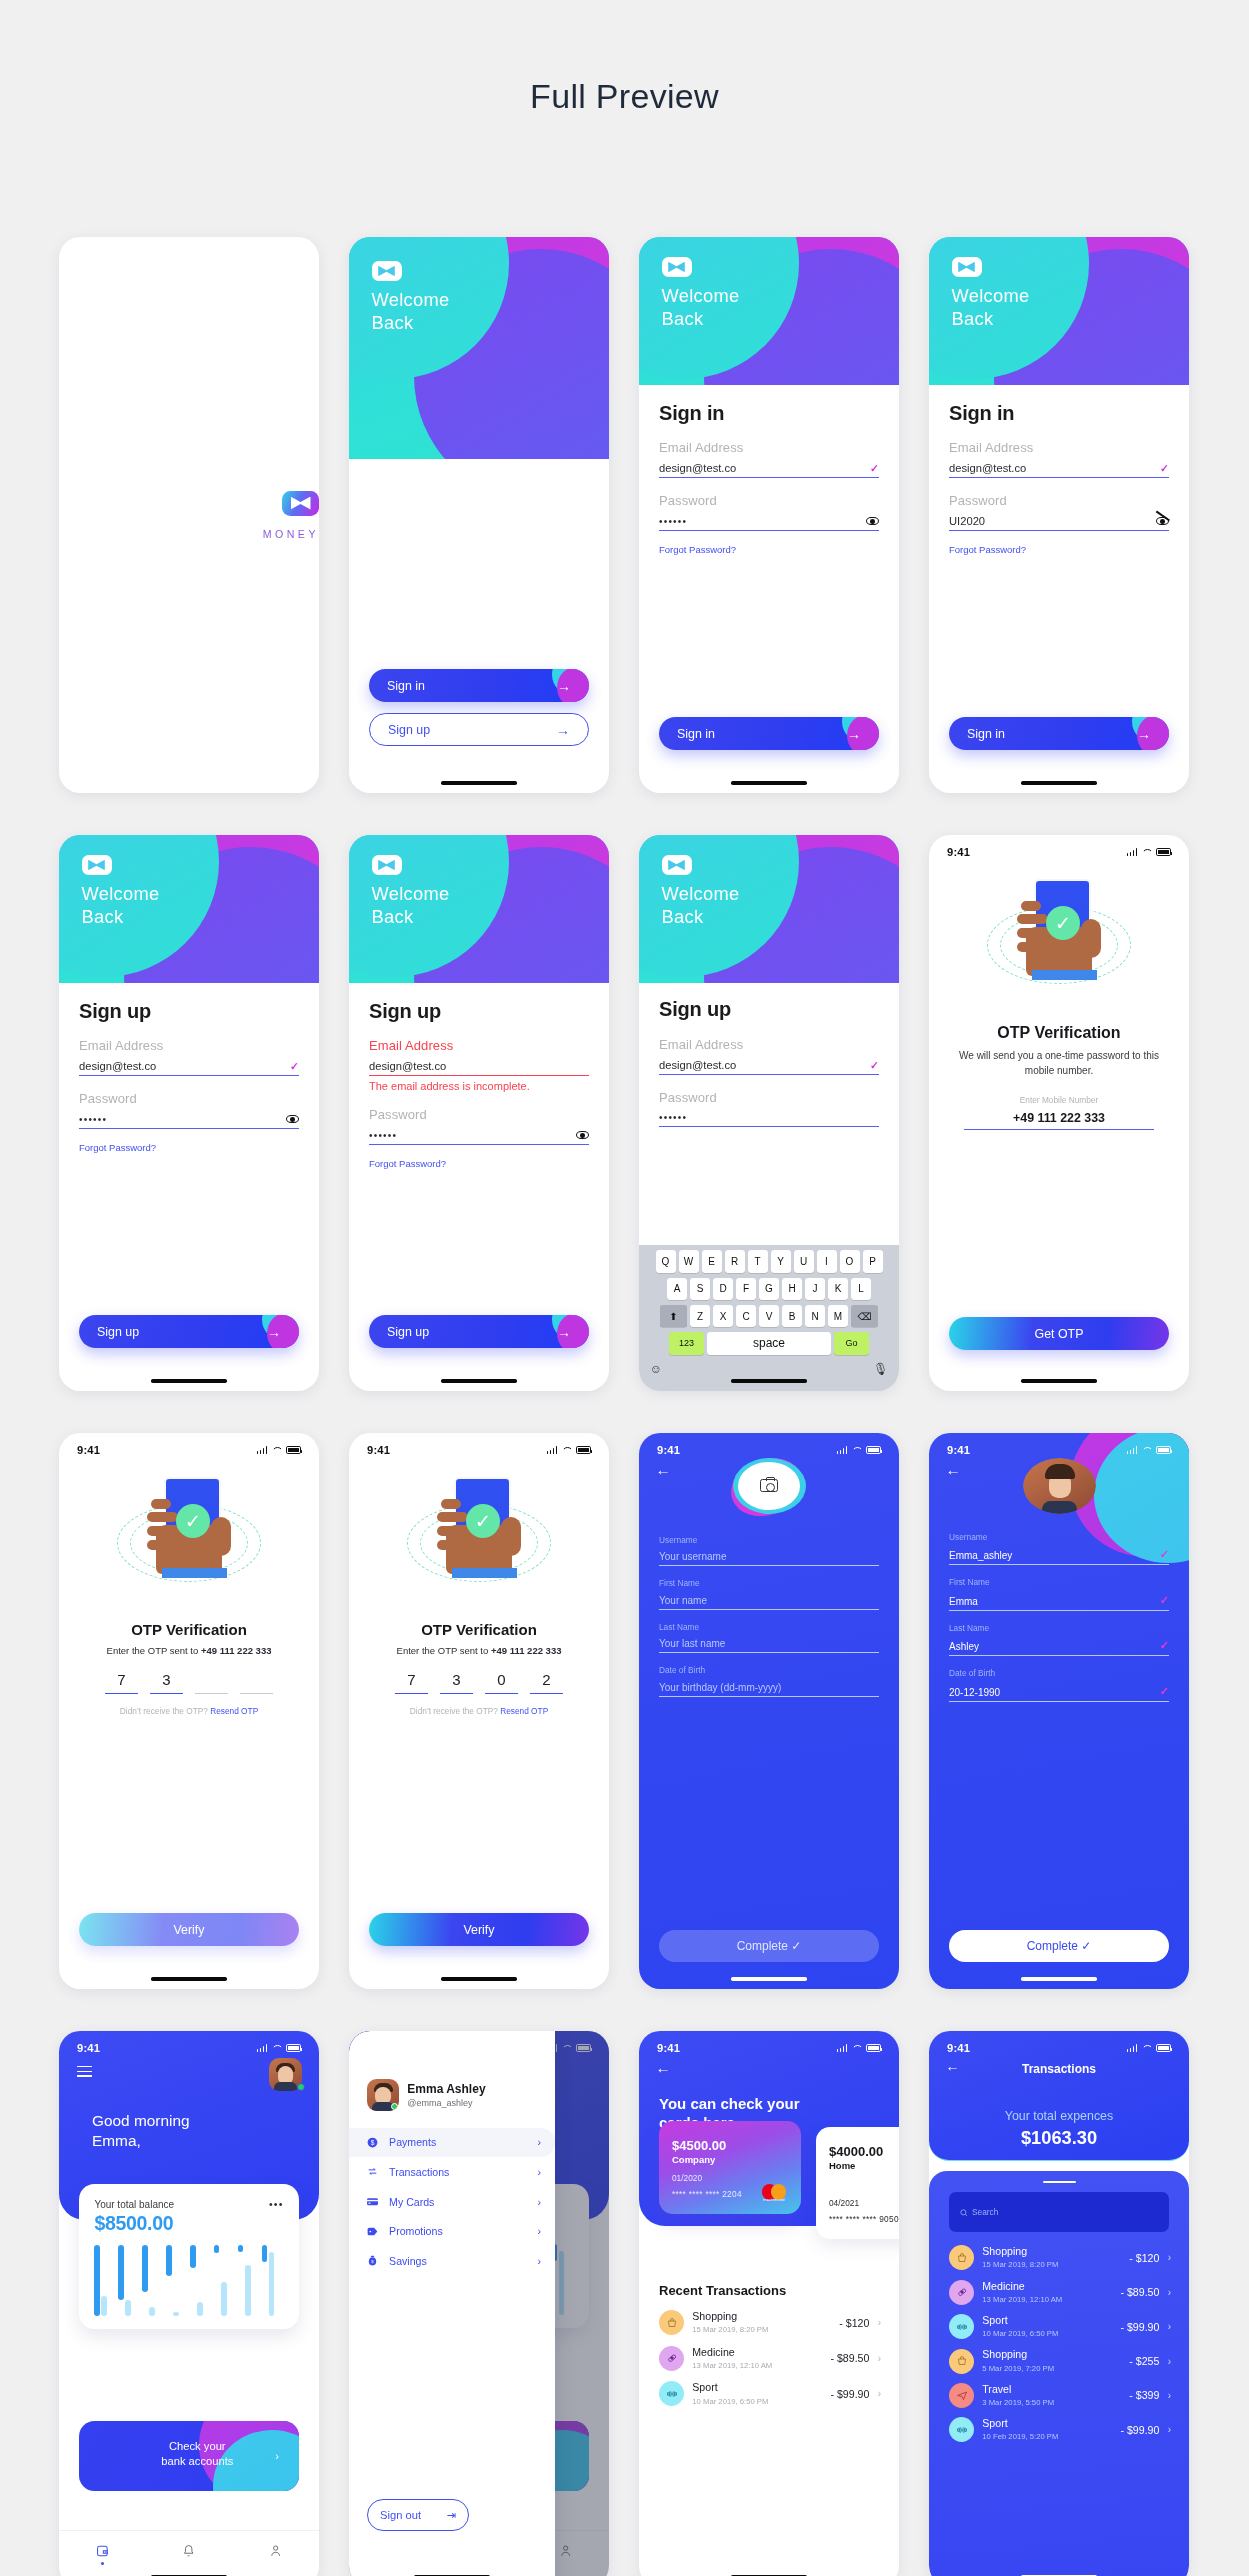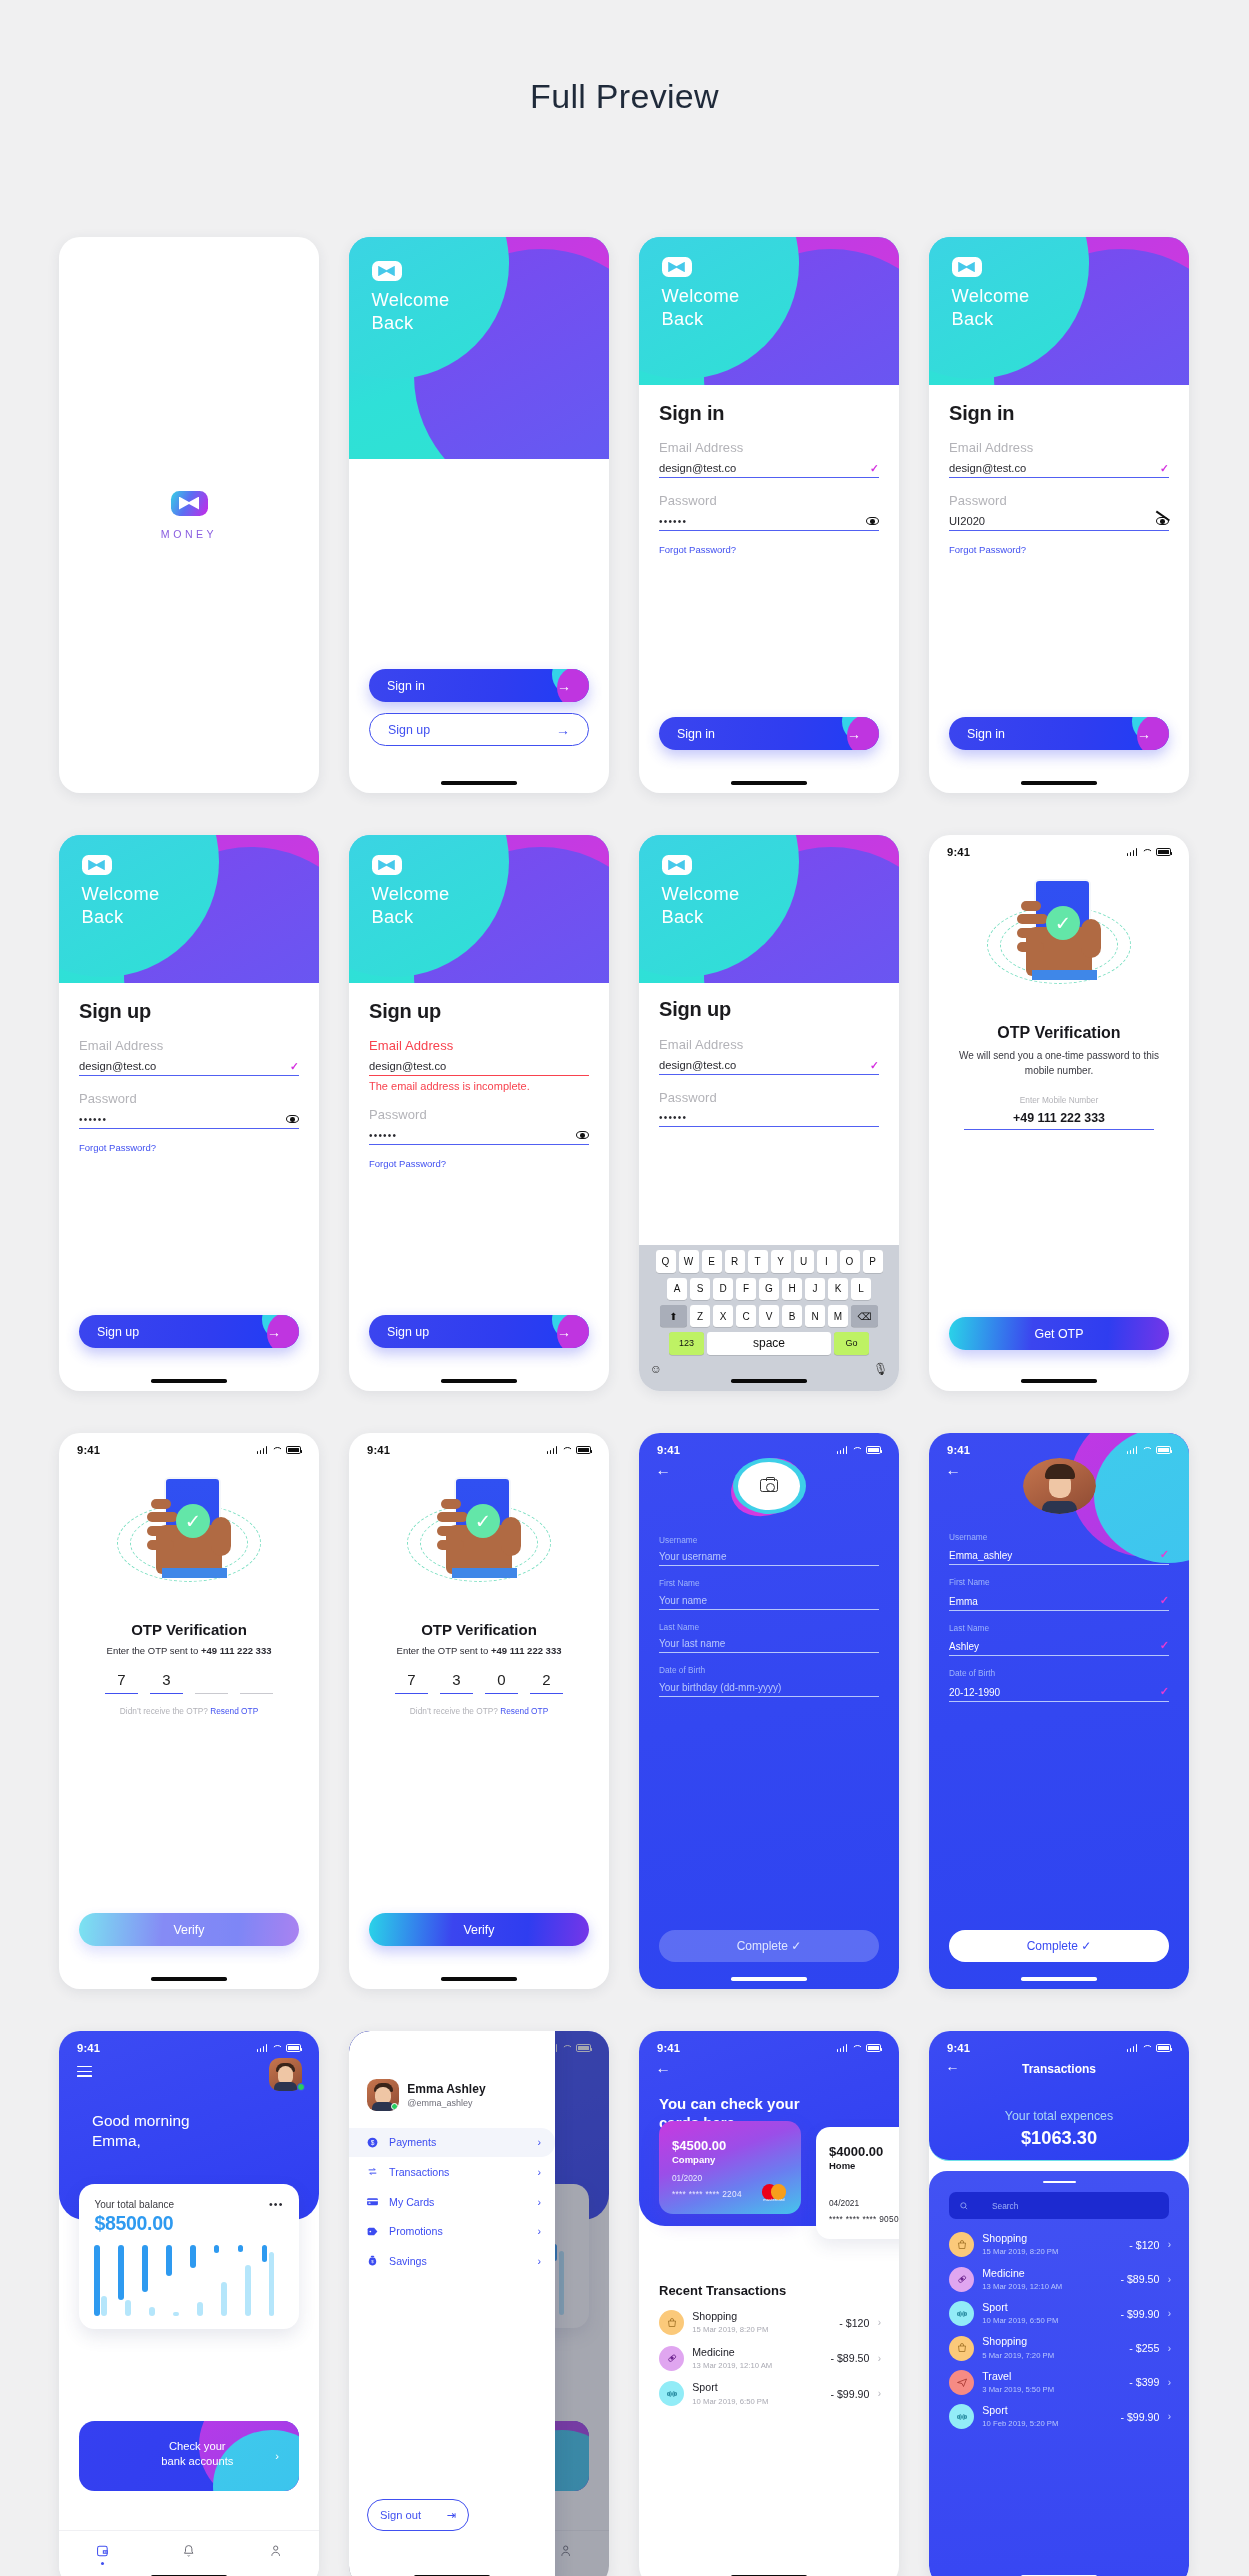--- a/index.html
+++ b/index.html
@@ -56,21 +56,21 @@
     clip-path: polygon(0 0,100% 0,50% 55%); }
   .batt { width: 15.4px; height: 7.7px; border: 1.2px solid currentColor; border-radius: 1.8px; position: relative; }
   .batt::before { content:""; position:absolute; inset:0.9px; background: currentColor; border-radius:0.6px; }
   .batt::after { content:""; position:absolute; right:-2.4px; top:2.4px; width:1.2px;height:3px;background:currentColor;border-radius:0 0.6px 0.6px 0;}
 
   .homebar { position: absolute; bottom: 8.3px; left: 50%; transform: translateX(-50%);
     width: 76px; height: 3.5px; border-radius: 1.8px; background: #0a0a0a; }
   .homebar.white { background: #fff; }
 
   
-  .splash { height:100%; display:flex; flex-direction:column; align-items:center; justify-content:center; }
+  .splash { height:100%; display:flex; flex-direction:column; align-items:flex-end; justify-content:center; }
   .logo-mark { width: 37px; height: 25px; border-radius: 8.3px;
     background: linear-gradient(115deg,#36d1e5 0%,#5b6ef2 45%,#c828e8 100%);
     display:flex; align-items:center; justify-content:center; }
   .logo-bow { width: 20px; height: 13px; background: #fff;
     clip-path: polygon(0 0, 50% 42%, 100% 0, 100% 100%, 50% 58%, 0 100%); }
   .logo-word { margin-top: 12px; font-size: 10.6px; letter-spacing: 3.5px; color: #8a5ee0; font-weight: 400;}
 
   
   .welcome-head { position: relative; overflow: hidden; }
   .wh-base { position:absolute; inset:0;
@@ -292,22 +292,22 @@
   
   .tr-head { position:relative; background: linear-gradient(160deg,#3c4bf3,#2b3ff1); height: 130px;
     border-bottom-left-radius: 20px; border-bottom-right-radius: 20px; border-bottom: 1.8px solid #6ee0ea; }
   .tr-title { text-align:center; color:#fff; font-size: 12px; font-weight: bold; padding-top: 3.5px; }
   .tr-back { position:absolute; left: 16.6px; top: 33px; color:#fff; font-size: 14px; }
   .tr-lbl { text-align:center; color:#a9d6f5; font-size: 12.4px; margin-top: 33px; font-weight:300;}
   .tr-amt { text-align:center; color:#fff; font-size: 18.3px; font-weight:bold; margin-top: 4.7px; }
   .tr-sheet { position:absolute; left:0; right:0; top: 140px; bottom: 0;
     background: linear-gradient(175deg,#4252f3,#3746f2); border-radius: 18px 18px 21px 21px; padding-top: 9.5px; }
   .tr-grab { width: 33px; height: 2.4px; border-radius:1.2px; background:#fff; margin: 0 auto 9.5px auto; }
-  .tr-search { margin: 0 20px; height: 27px; border-radius: 7px; background:#1c2ad0;
-    display:flex; align-items:center; padding: 0 9.5px; gap: 24px; color:#9fb0f8; font-size:8.3px;}
+  .tr-search { margin: 0 20px; height: 40px; border-radius: 7px; background:#1c2ad0;
+    display:flex; align-items:center; padding: 0 9.5px; gap: 4px; color:#9fb0f8; font-size:8.3px;}
   .tr-row { display:flex; align-items:center; padding: 4.7px 18px 4.7px 20px; }
   .tr-n { font-size: 10.6px; color:#fff; line-height:1.1; }
   .tr-d { font-size: 7.7px; color:#b9c8fd; margin-top:2.4px; }
   .tr-a { margin-left:auto; font-size: 10.6px; color:#fff; }
   .tr-c { margin-left: 8.3px; font-size: 10px; color:#cdd8fe; }
 </style>
 </head>
 <body>
 
 <h1 class="page-title">Full Preview</h1>

